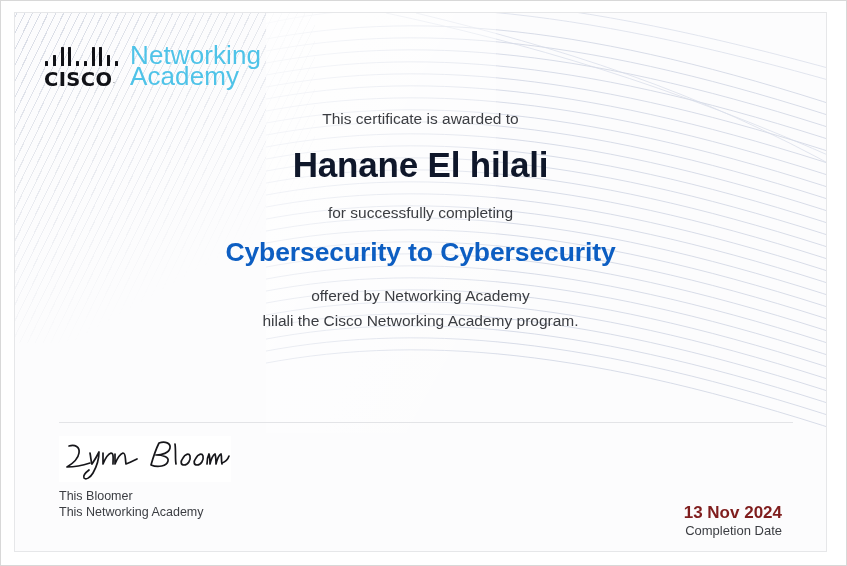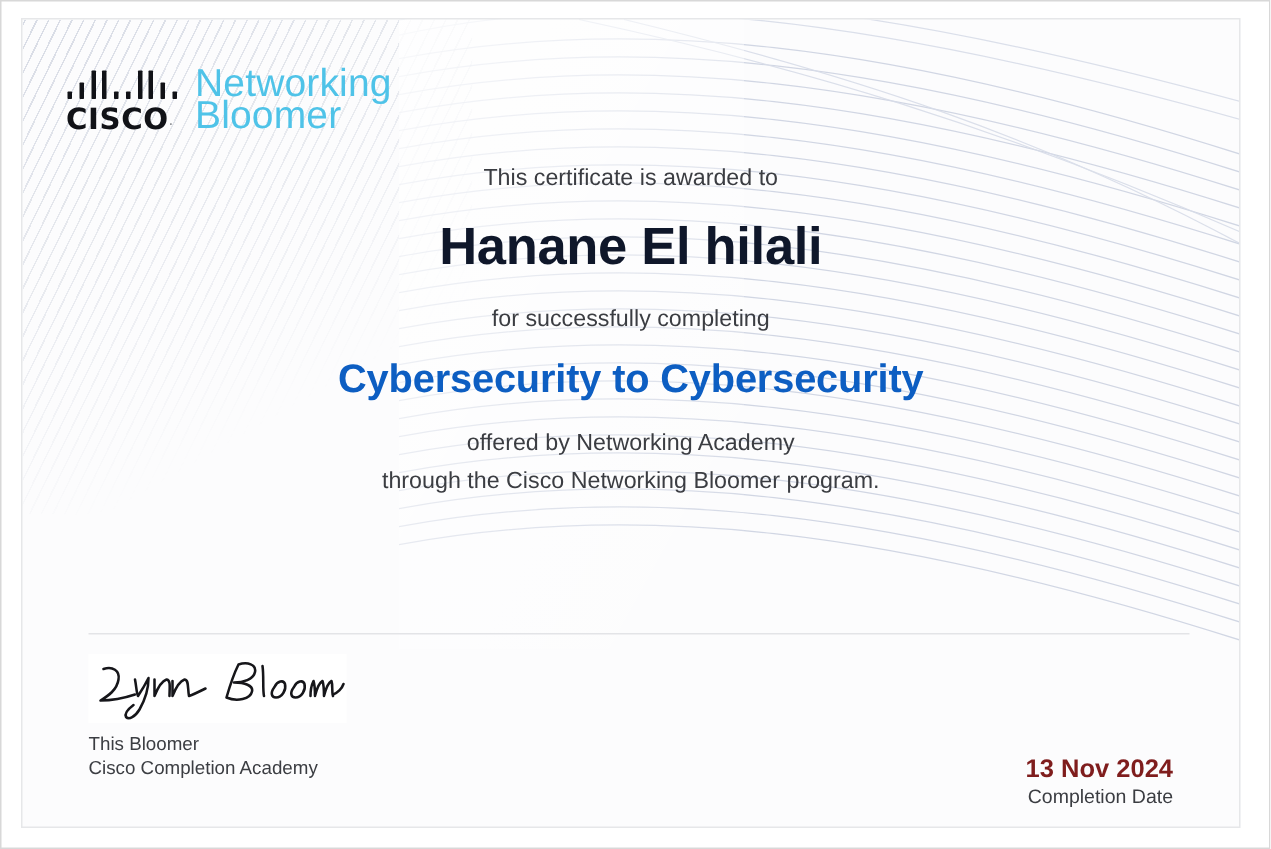--- a/index.html
+++ b/index.html
@@ -267,31 +267,31 @@
           <span class="b-s"></span>
           <span class="b-t"></span>
           <span class="b-t"></span>
           <span class="b-m"></span>
           <span class="b-s"></span>
         </div>
         <div class="cisco-word"><span>CISCO</span><span class="tm">.</span></div>
       </div>
       <div class="logo-text">
         <div>Networking</div>
-        <div>Bloomer</div>
+        <div>Academy</div>
       </div>
     </div>
 
     <div class="body-block">
       <div class="line-plain awarded-to">This certificate is awarded to</div>
       <div class="recipient">Hanane El hilali</div>
       <div class="line-plain completing">for successfully completing</div>
       <div class="course">Cybersecurity to Cybersecurity</div>
       <div class="line-plain offered-1">offered by Networking Academy</div>
-      <div class="line-plain">through the Cisco Networking Bloomer program.</div>
+      <div class="line-plain">hilali the Cisco Networking Academy program.</div>
     </div>
 
     <div class="divider"></div>
 
     <div class="sig-block">
       <div class="sig-img">
         <svg width="172" height="46" viewBox="0 0 172 46" fill="none" aria-hidden="true">
           <g stroke="#16161a" fill="none" stroke-width="1.7" stroke-linecap="round" stroke-linejoin="round">
 
             <path d="M10 10 C 16 8, 21 11, 20 17 C 19 24, 13 28, 8 31 C 13 31, 22 30, 31 27"></path>
@@ -311,21 +311,21 @@
             <path d="M137 22 C 134 26, 135 29, 138 29 C 142 29, 145 24, 144 20 C 143 17, 139 18, 137 22 Z"></path>
 
             <path d="M148 28 C 148 24, 149 20, 150 18 C 151 21, 151 25, 151 28 C 152 24, 154 19, 156 18 C 157 21, 157 25, 157 28 C 158 24, 160 19, 162 18 C 163 21, 162 25, 163 28"></path>
 
             <path d="M163 27 C 166 26, 169 23, 170 20"></path>
           </g>
         </svg>
       </div>
       <div class="sig-name-lines">
         <div>This Bloomer</div>
-        <div>Cisco Completion Academy</div>
+        <div>This Networking Academy</div>
       </div>
     </div>
 
     <div class="date-block">
       <div class="date-value">13 Nov 2024</div>
       <div class="date-label">Completion Date</div>
     </div>
 
   </div>
 </div>

